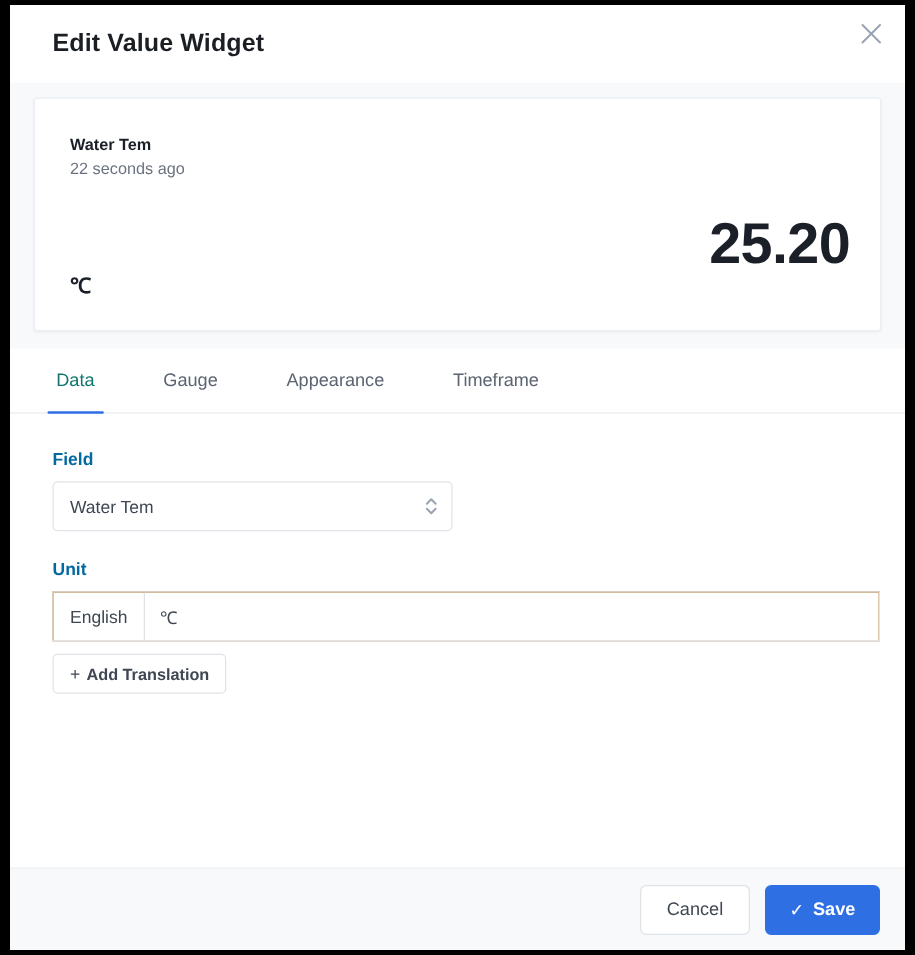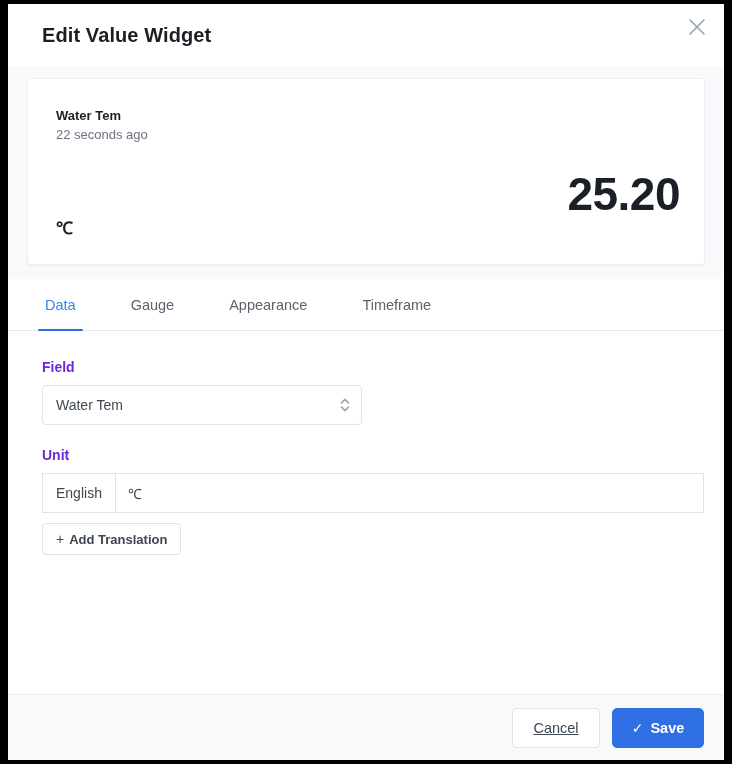--- a/index.html
+++ b/index.html
@@ -127,21 +127,21 @@
     color: #5b6470;
     padding: 0 3px;
     margin-right: 49px;
     cursor: pointer;
     background: transparent;
     border: none;
     font-family: inherit;
     white-space: nowrap;
   }
   .tab:last-child { margin-right: 0; }
-  .tab.active { color: #3b82f6; }
+  .tab.active { color: #0f766e; }
   .tab.active::after {
     content: "";
     position: absolute;
     left: -4px;
     right: -4px;
     bottom: -1px;
     height: 2.5px;
     background: #2f6fe4;
     border-radius: 2px;
   }
@@ -149,21 +149,21 @@
   
   .form-body {
     flex: 1 1 auto;
     background: #ffffff;
     padding: 28px 34px 0 34px;
     overflow: hidden;
   }
   .field-label {
     font-size: 14px;
     font-weight: bold;
-    color: #6d28d9;
+    color: #0369a1;
     margin-bottom: 10px;
   }
   .field-group { margin-bottom: 22px; }
   .field-group.unit-group { margin-bottom: 20px; margin-top: 20px; }
 
   .control-sm { width: 320px; }
 
   .select-wrap {
     position: relative;
     height: 40px;
@@ -273,21 +273,20 @@
     display: inline-flex;
     align-items: center;
     justify-content: center;
   }
   .btn-cancel {
     min-width: 88px;
     padding: 0 14px;
     background: #ffffff;
     border: 1px solid #dfe3e8;
     color: #3f4752;
-    text-decoration: underline;
   }
   .btn-save {
     min-width: 92px;
     padding: 0 18px;
     background: #2f6fe4;
     border: 1px solid #2f6fe4;
     color: #ffffff;
     font-weight: bold;
     gap: 7px;
   }

